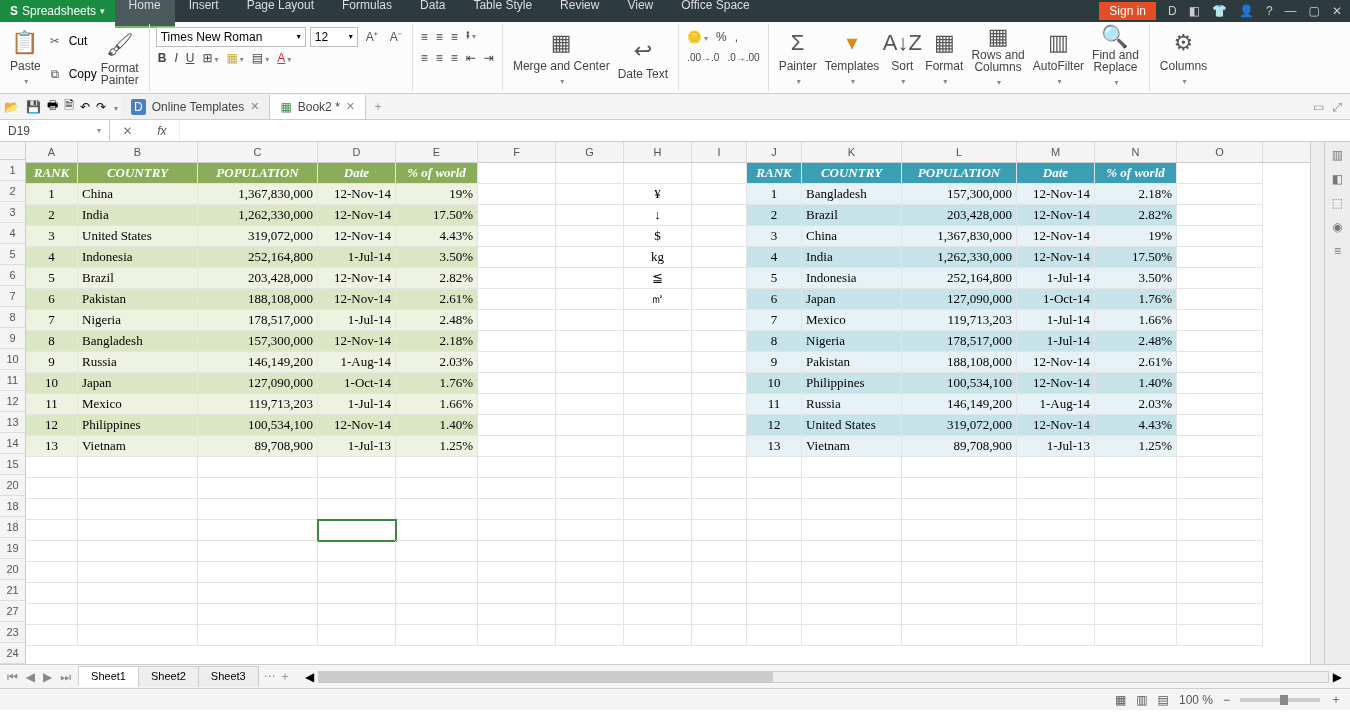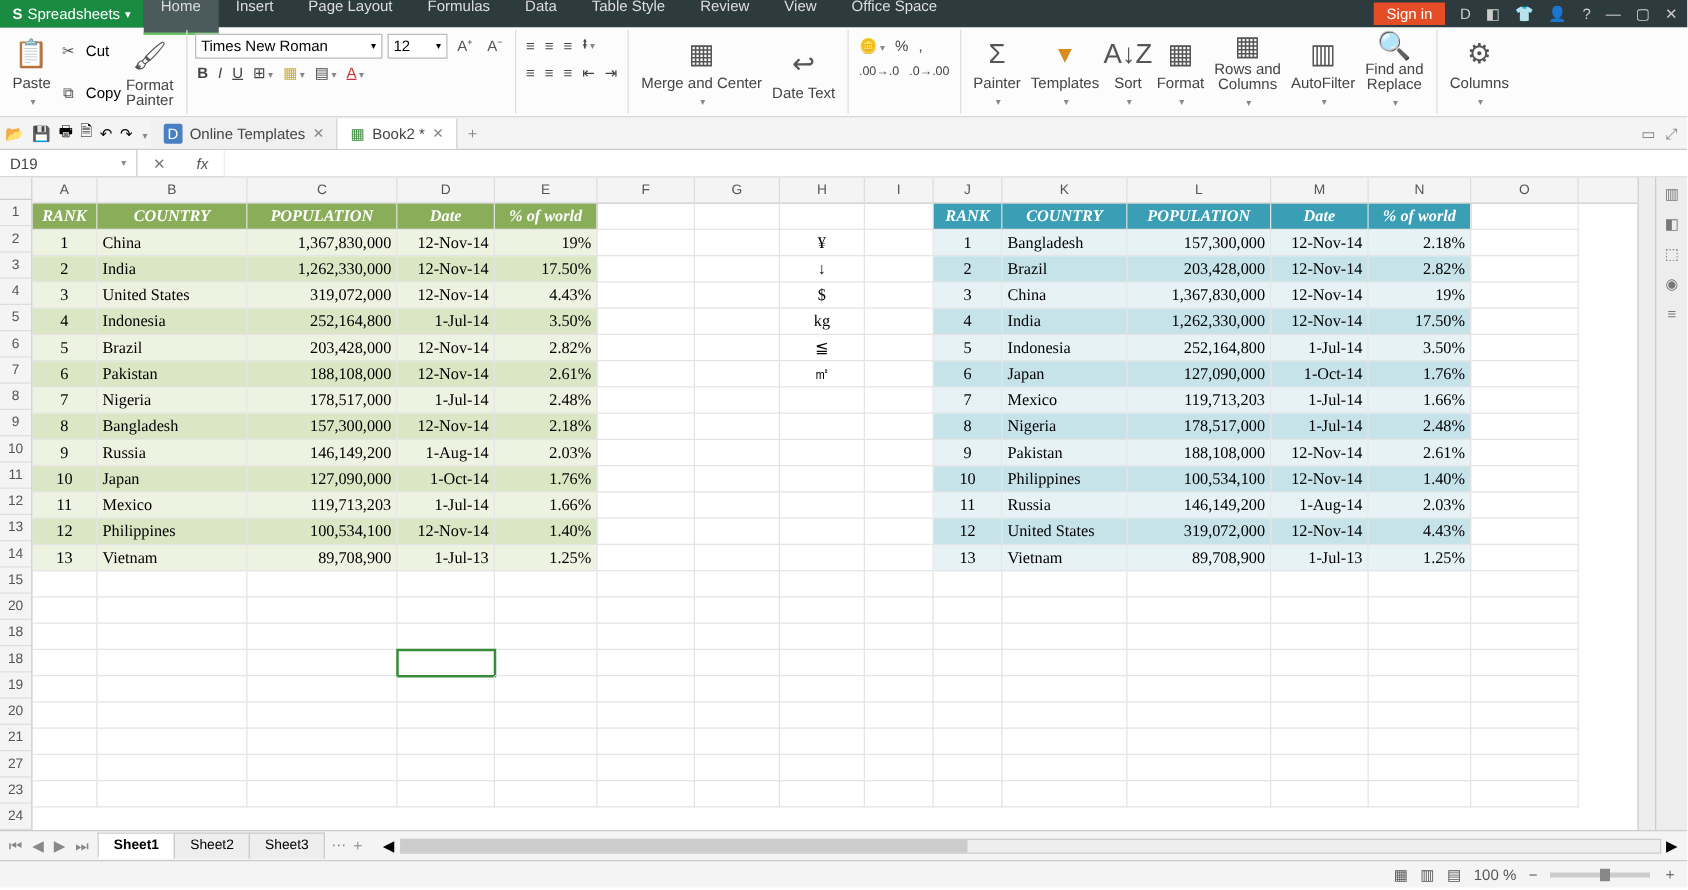--- a/index.html
+++ b/index.html
@@ -57,21 +57,21 @@
 .sumlbl { font-family:"Times New Roman",serif; font-style:italic; font-weight:bold; color:#6b2e8a; text-align:right;}
 .activecell { outline:2px solid #3a8a3c; outline-offset:-1px;}
 .sidepanel { width:26px; background:#ededed; border-left:1px solid #ccc; display:flex; flex-direction:column; align-items:center; gap:10px; padding-top:6px;}
 .sidepanel div{ color:#777; cursor:pointer;}
 .corner { width:26px; height:21px; background:#f4f4f4; border-right:1px solid #ccc; border-bottom:1px solid #ccc;}
 
 .sheetsbar { height:24px; background:#f4f4f4; border-top:1px solid #ccc; display:flex; align-items:center;}
 .sheetnav { display:flex; gap:2px; padding:0 4px; color:#888;}
 .sheetnav span{ cursor:pointer; padding:0 3px;}
 .sheettab { padding:3px 12px; border:1px solid #ccc; border-bottom:none; background:#fff; font-size:11px; margin-right:-1px; cursor:pointer;}
-.sheettab.active{ background:#fff; font-weight:bold; border-bottom:2px solid #fff;}
+.sheettab.active{ background:#fff; font-weight:normal; border-bottom:2px solid #fff;}
 .sheettab.inactive{ background:#eee;}
 .sheetadd { padding:0 6px; color:#888;}
 .hscroll { flex:1; display:flex; align-items:center; padding:0 8px;}
 .hscroll .track { flex:1; height:12px; background:#eee; border:1px solid #ccc; position:relative; margin:0 4px;}
 .hscroll .thumb { position:absolute; left:0; width:45%; height:100%; background:#ccc;}
 
 .status { height:22px; background:#f4f4f4; border-top:1px solid #ccc; display:flex; align-items:center; justify-content:flex-end; padding:0 8px; gap:10px; color:#555; font-size:11px;}
 .status .zicon{ cursor:pointer;}
 </style>
 </head>

